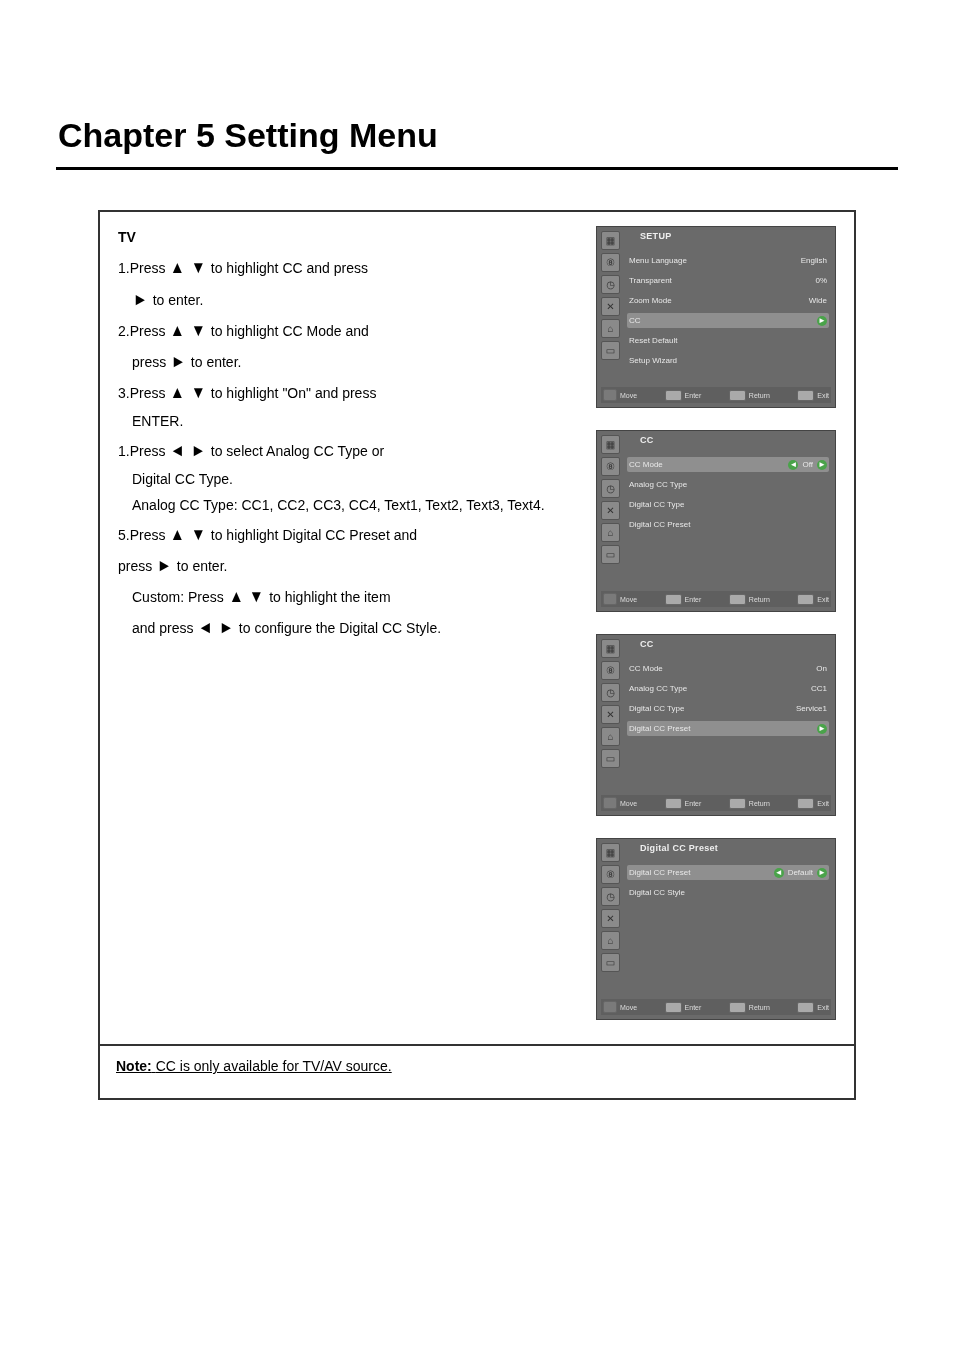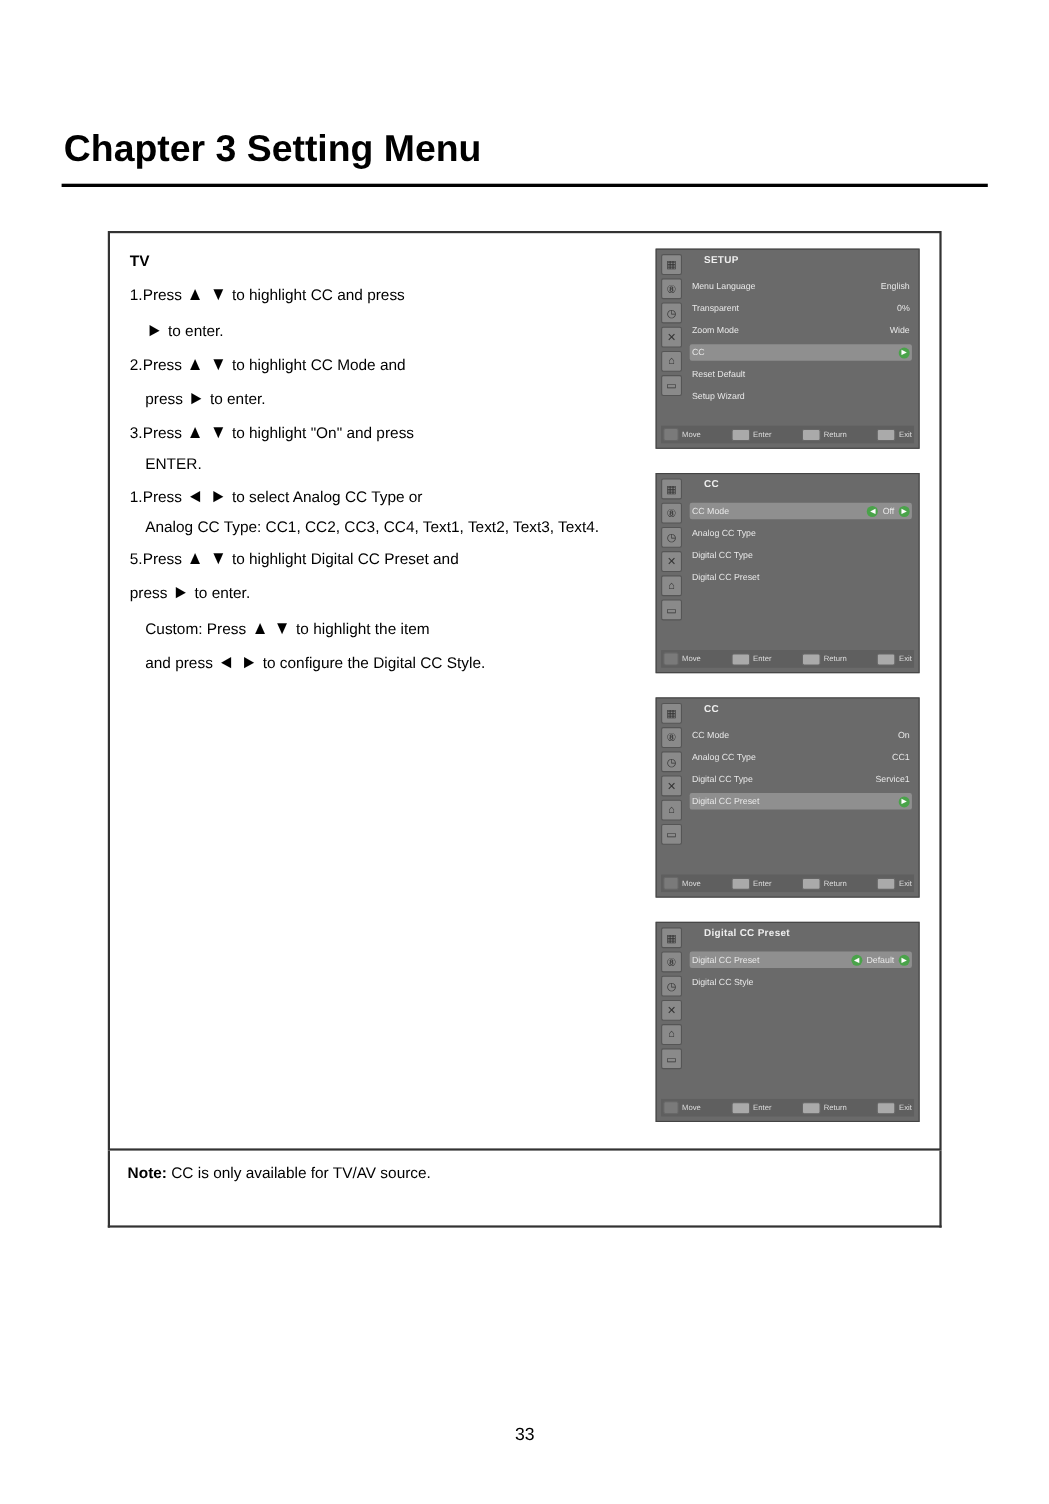--- a/index.html
+++ b/index.html
@@ -20,29 +20,29 @@
   .osd-row { display: flex; align-items: center; justify-content: space-between; height: 15px; padding: 0 2px; }
   .osd-row.hl { background: #8f8f8f; border-radius: 2px; }
   .osd-row .lbl { font-size: 8px; color: #e8e8e8; }
   .osd-row .val { font-size: 8px; color: #e8e8e8; display:flex; align-items:center; gap:4px; }
   .arrow-dot { width: 10px; height: 10px; border-radius: 50%; background: #4aa34a; color:#fff; font-size:8px; display:flex; align-items:center; justify-content:center; font-weight:700; }
   .osd-footer { position: absolute; bottom: 4px; left: 4px; right: 4px; display: flex; justify-content: space-between; align-items: center; background: #5f5f5f; padding: 2px 2px; }
   .osd-footer .btn { display:flex; align-items:center; gap:3px; }
   .osd-footer .btn .key { width: 17px; height: 11px; background: #aaa; border: 1px solid #666; border-radius: 2px; }
   .osd-footer .btn .key.small { width: 14px; height: 12px; background:#7a7a7a; }
   .osd-footer .btn .t { font-size: 7px; color: #ddd; }
-  .foot-note { margin: 0 42px; padding: 12px 16px 40px; font-size: 14px; border-left: 2px solid #333; border-right: 2px solid #333; border-bottom: 2px solid #333; }
+  .foot-note { margin: 0 42px; padding: 12px 16px 24px; font-size: 14px; border-left: 2px solid #333; border-right: 2px solid #333; border-bottom: 2px solid #333; text-decoration: underline; }
   .note-strong { font-weight: 700; }
   .page-num { position: relative; text-align: center; font-size: 16px; margin-top: 180px; }
 </style>
 </head>
 <body>
 
 <div class="page">
-  <div class="chapter-header">Chapter 3 Setting Menu</div>
+  <div class="chapter-header">Chapter 5 Setting Menu</div>
 
   <div class="panel">
     <div class="left-col">
       <p style="font-weight:700; margin-bottom:6px;">TV</p>
 
       <p>
         <span>1.Press </span>
         <span class="chev">▲</span>
         <span class="chev">▼</span>
         <span> to highlight CC and press</span>
@@ -71,20 +71,21 @@
         <span> to highlight "On" and press</span>
       </p>
       <p style="padding-left:14px">ENTER.</p>
 
       <p>
         <span>1.Press </span>
         <span class="chev">◄</span>
         <span class="chev">►</span>
         <span> to select Analog CC Type or</span>
       </p>
+      <p style="padding-left:14px">Digital CC Type.</p>
 
       <p style="padding-left:14px">Analog CC Type: CC1, CC2, CC3, CC4, Text1, Text2, Text3, Text4.</p>
 
       <p>
         <span>5.Press </span>
         <span class="chev">▲</span>
         <span class="chev">▼</span>
         <span> to highlight Digital CC Preset and</span>
       </p>
       <p>
@@ -322,14 +323,13 @@
           </div>
         </div>
       </div>
   </div>
 
   <div class="foot-note">
     <span class="note-strong">Note:</span>
     <span> CC is only available for TV/AV source.</span>
   </div>
 
-  <div class="page-num">33</div>
 </div>
 
 </body></html>

